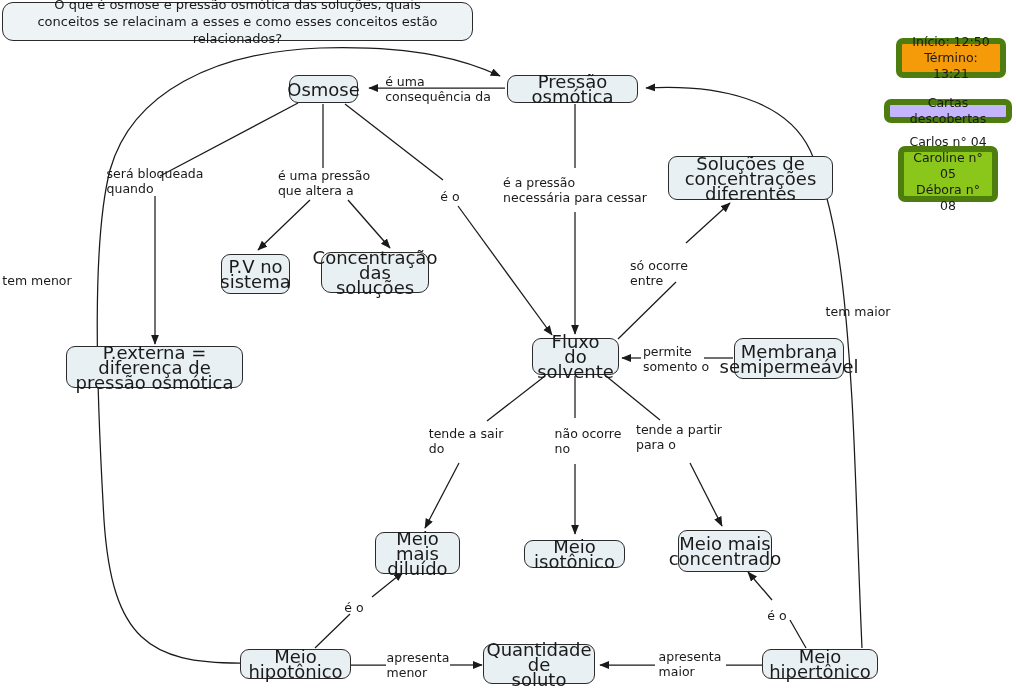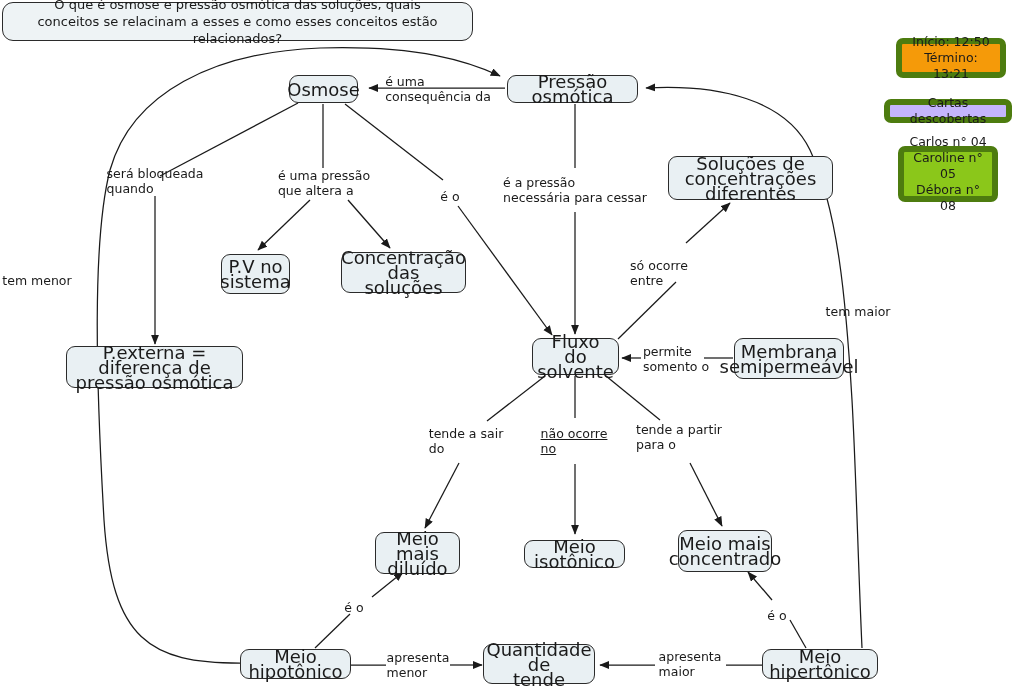--- a/index.html
+++ b/index.html
@@ -138,21 +138,21 @@
   <div class="node title-node" style="left:2px;top:2px;width:471px;height:39px;">O que é osmose e pressão osmótica das soluções, quais
 conceitos se relacinam a esses e como esses conceitos estão relacionados?</div>
 
   <div class="node" style="left:289px;top:75px;width:69px;height:28px;">Osmose</div>
 
   <div class="node" style="left:507px;top:75px;width:131px;height:28px;">Pressão osmótica</div>
 
   <div class="node" style="left:221px;top:254px;width:69px;height:40px;">P.V no
 sistema</div>
 
-  <div class="node" style="left:341px;top:252px;width:125px;height:41px;">Concentração das
+  <div class="node" style="left:321px;top:252px;width:108px;height:41px;border-radius:10px;">Concentração das
 soluções</div>
 
   <div class="node" style="left:66px;top:346px;width:177px;height:42px;">P.externa = diferença de
 pressão osmótica</div>
 
   <div class="node" style="left:668px;top:156px;width:165px;height:44px;">Soluções de
 concentrações diferentes</div>
 
   <div class="node" style="left:532px;top:338px;width:87px;height:37px;">Fluxo
 do solvente</div>
@@ -164,21 +164,21 @@
 diluído</div>
 
   <div class="node" style="left:524px;top:540px;width:101px;height:28px;">Meio isotônico</div>
 
   <div class="node" style="left:678px;top:530px;width:94px;height:42px;">Meio mais
 concentrado</div>
 
   <div class="node" style="left:240px;top:649px;width:111px;height:30px;">Meio hipotônico</div>
 
   <div class="node" style="left:483px;top:644px;width:112px;height:40px;">Quantidade de
-tende</div>
+soluto</div>
 
   <div class="node" style="left:762px;top:649px;width:116px;height:30px;">Meio hipertônico</div>
 
   <div class="elabel" style="left:438px;top:89px;">é uma
 consequência da</div>
 
   <div class="elabel" style="left:155px;top:181px;">será bloqueada
 quando</div>
 
   <div class="elabel" style="left:324px;top:183px;">é uma pressão
@@ -195,21 +195,21 @@
   <div class="elabel" style="left:676px;top:359px;">permite
 somento o</div>
 
   <div class="elabel" style="left:37px;top:280px;">tem menor</div>
 
   <div class="elabel" style="left:858px;top:311px;">tem maior</div>
 
   <div class="elabel" style="left:466px;top:441px;">tende a sair
 do</div>
 
-  <div class="elabel" style="left:574px;top:441px;text-decoration:underline;">não ocorre
+  <div class="elabel" style="left:588px;top:441px;">não ocorre
 no</div>
 
   <div class="elabel" style="left:679px;top:437px;">tende a partir
 para o</div>
 
   <div class="elabel" style="left:354px;top:607px;">é o</div>
 
   <div class="elabel" style="left:777px;top:615px;">é o</div>
 
   <div class="elabel" style="left:418px;top:665px;">apresenta

